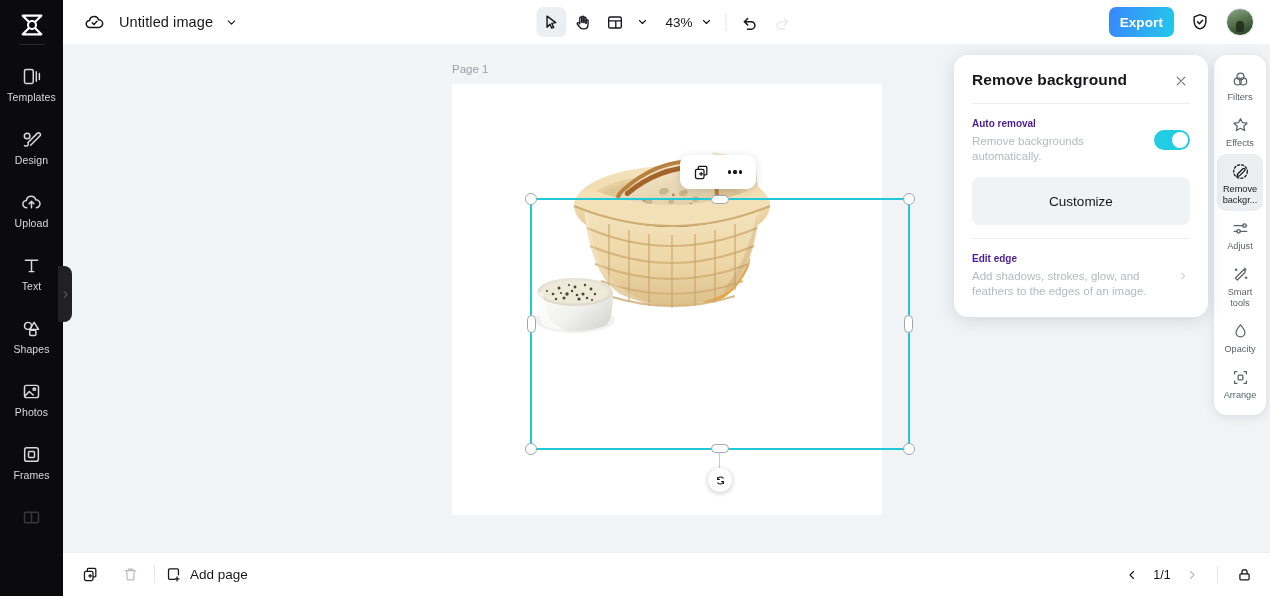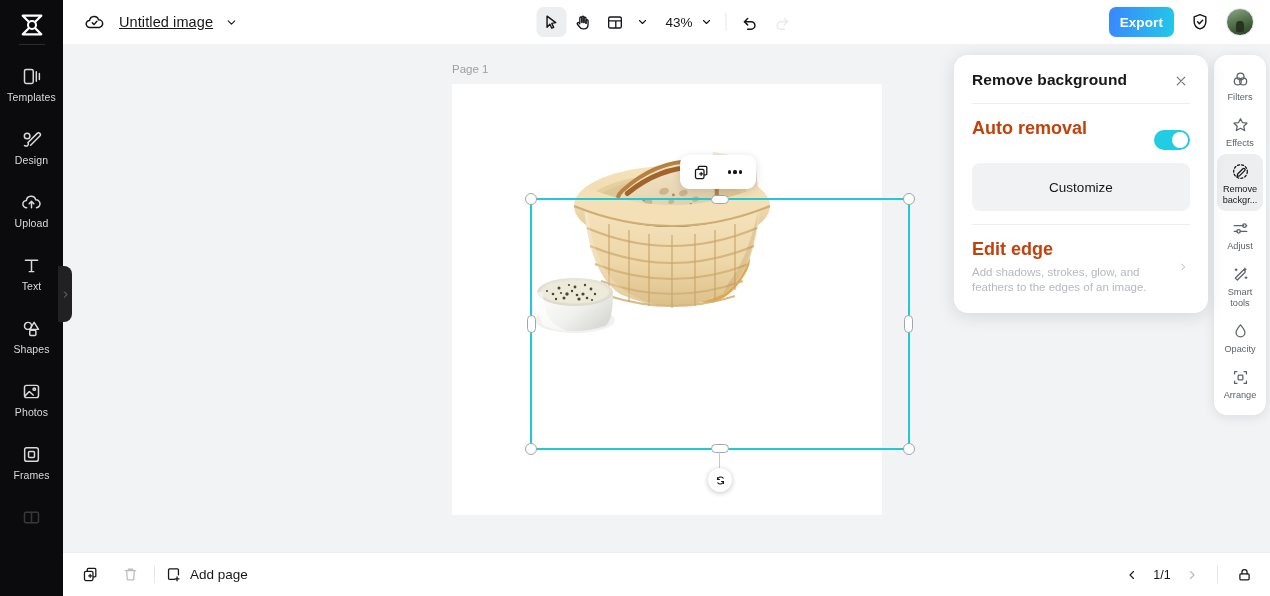--- a/index.html
+++ b/index.html
@@ -42,21 +42,20 @@
   .topbar {
     position: absolute; left: 63px; top: 0; width: 1207px; height: 44px;
     background: #ffffff; z-index: 20;
     display: flex; align-items: center;
   }
   .cloud-icon { margin-left: 20px; width: 22px; height: 22px; display:flex; align-items:center; justify-content:center;}
   .cloud-icon svg { width: 21px; height: 21px; }
   .doc-title {
     margin-left: 14px; font-size: 14.5px; color: #17171a; letter-spacing: .1px;
     cursor: text;
-    text-decoration: underline;
   }
   .title-caret { margin-left: 10px; width: 16px; height: 16px; cursor: pointer; display:flex;align-items:center;justify-content:center;}
   .title-caret svg { width: 13px; height: 13px; }
 
   .tools-center {
     position: absolute; left: 50%; transform: translateX(-50%);
     display: flex; align-items: center; gap: 2px;
   }
   .tool-btn {
     width: 30px; height: 30px; border-radius: 7px; border: none; background: transparent;
@@ -151,21 +150,21 @@
     background: #fff; border-radius: 14px; box-shadow: 0 3px 18px rgba(20,25,35,.13);
     z-index: 25; padding: 16px 18px 18px;
   }
   .rb-head { display: flex; align-items: flex-start; justify-content: space-between; }
   .rb-title { font-size: 15.5px; font-weight: bold; color: #17171a; letter-spacing: .1px; }
   .rb-close { width: 19px; height: 19px; border:none; background:transparent; cursor:pointer;
               display:flex;align-items:center;justify-content:center; }
   .rb-close svg { width: 14px; height: 14px; }
   .rb-sep { height: 1px; background: #ebedef; margin: 13px 0 14px; }
   .rb-row { display: flex; align-items: flex-start; justify-content: space-between; gap: 10px; }
-  .rb-sub-title { font-size: 18px; font-weight: bold; color: #c2410c; }
+  .rb-sub-title { font-size: 10px; font-weight: bold; color: #4c1d95; }
   .rb-sub-desc { font-size: 11.5px; color: #b5babf; line-height: 15px; margin-top: 5px; max-width: 160px; }
   .toggle {
     width: 36px; height: 20px; border-radius: 11px; background: #22cce2; position: relative;
     cursor: pointer; flex-shrink: 0; margin-top: 12px;
   }
   .toggle .knob {
     position: absolute; right: 2px; top: 2px; width: 16px; height: 16px; border-radius: 50%;
     background: #fff;
   }
   .customize-btn {
@@ -589,20 +588,21 @@
         <svg viewBox="0 0 24 24" fill="none" stroke="#6f747a" stroke-width="2" stroke-linecap="round">
             <path d="M5.5 5.5l13 13M18.5 5.5l-13 13"></path>
           </svg>
       </button>
     </div>
     <div class="rb-sep"></div>
 
     <div class="rb-row">
       <div>
         <div class="rb-sub-title">Auto removal</div>
+        <div class="rb-sub-desc">Remove backgrounds automatically.</div>
       </div>
       <div class="toggle">
         <span class="knob"></span>
       </div>
     </div>
 
     <button class="customize-btn">Customize</button>
 
     <div class="rb-sep"></div>
 

